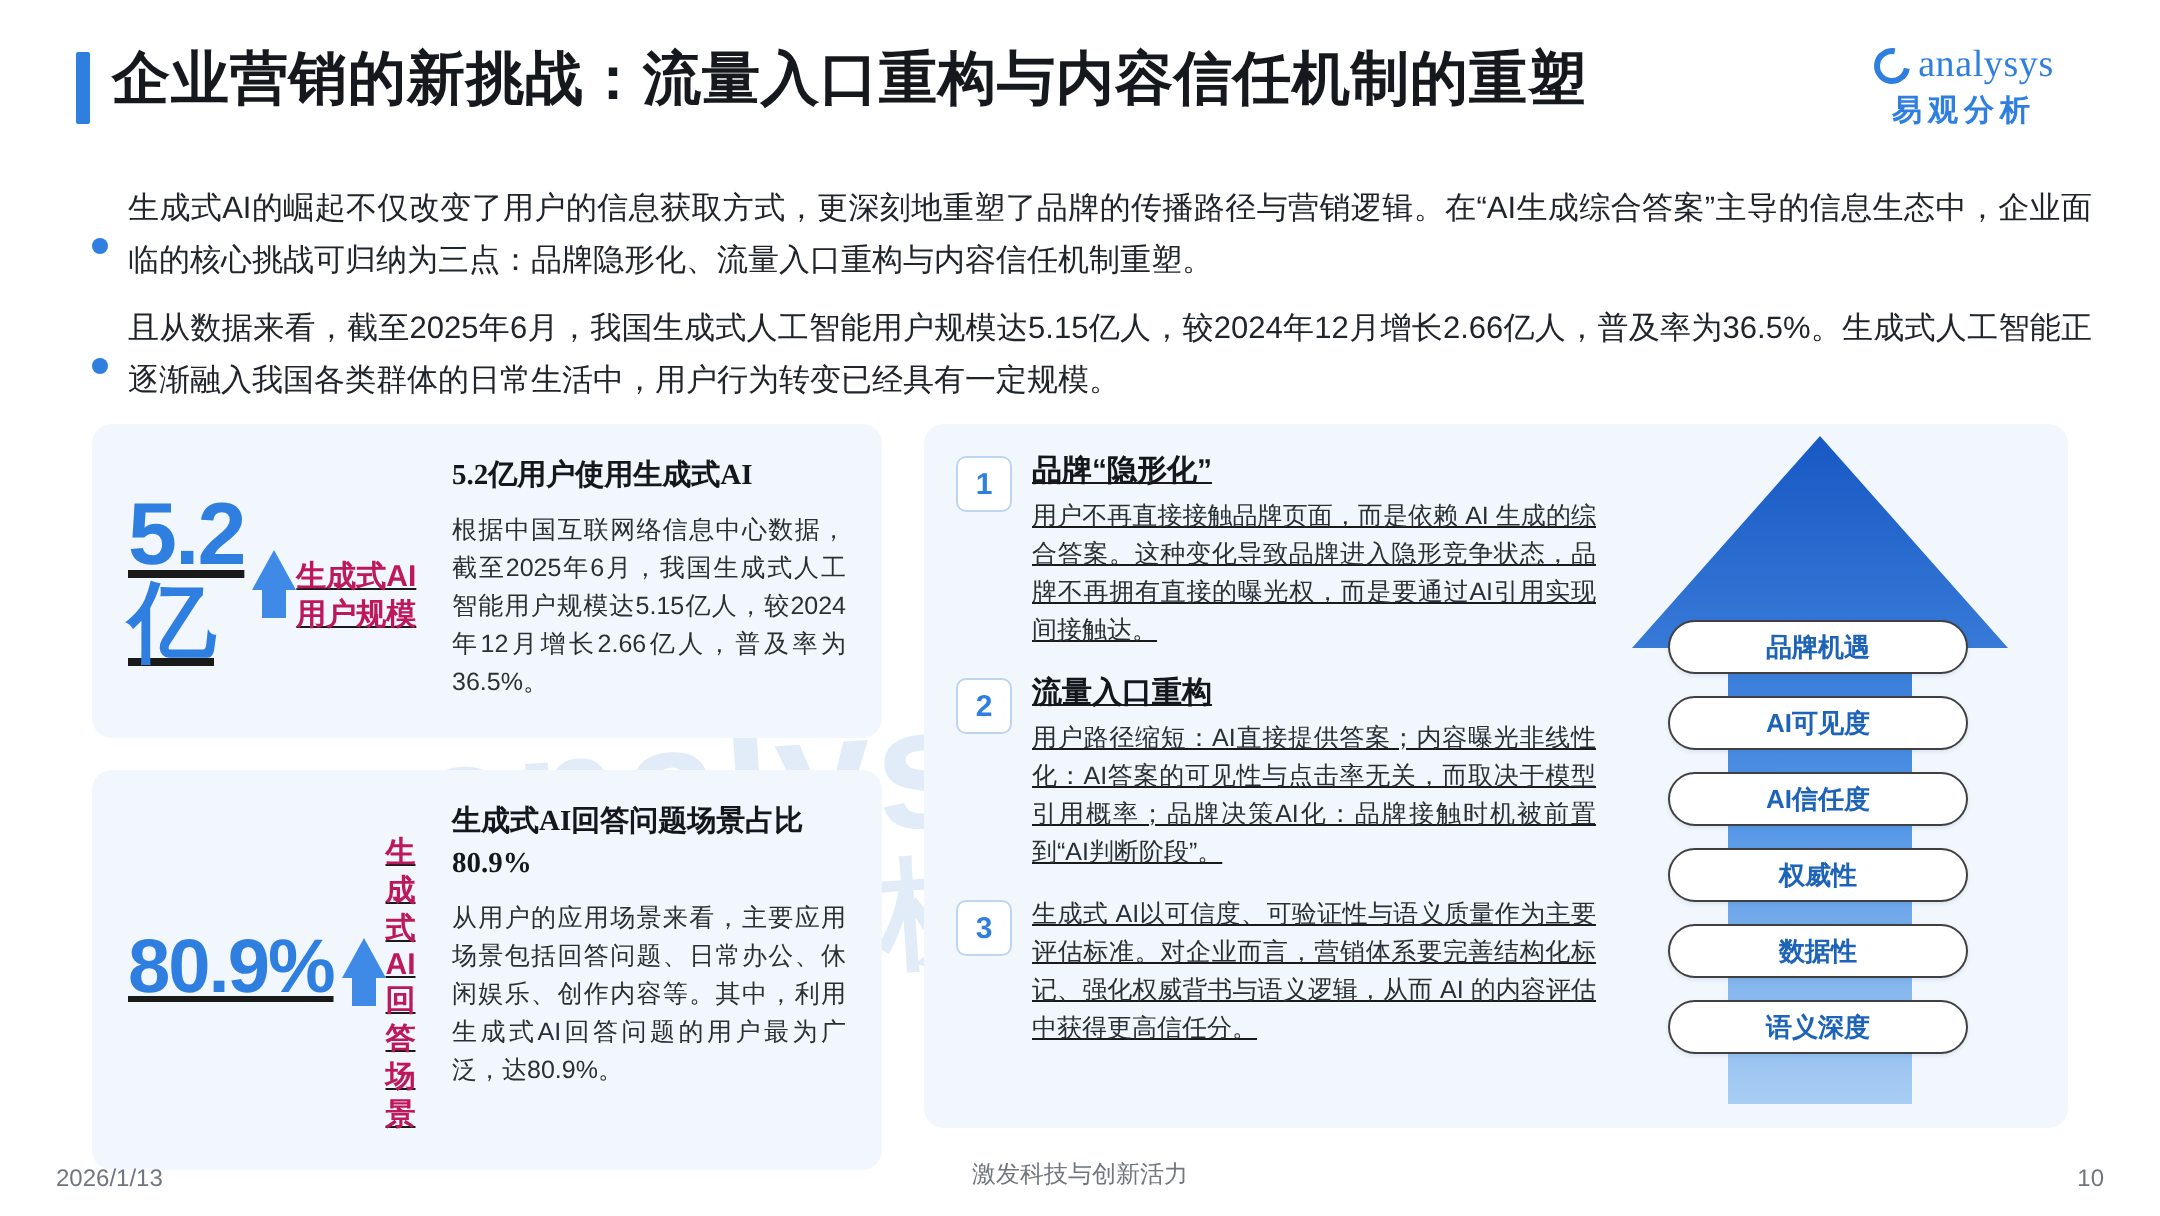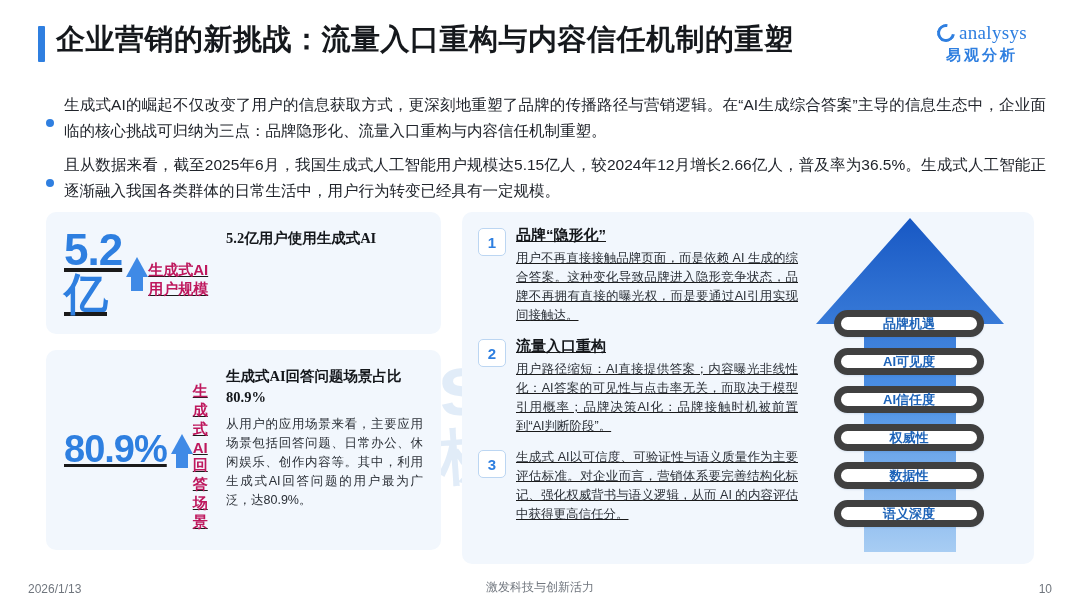--- a/index.html
+++ b/index.html
@@ -288,21 +288,21 @@
     left: 38px;
     top: 98px;
     width: 150px;
   }
   .tag {
     width: 100%;
     height: 27px;
     margin-bottom: 11px;
     background: #ffffff;
     border-radius: 14px;
-    border: 7px solid #404040;
+    border: 1px solid #404040;
     display: flex;
     align-items: center;
     justify-content: center;
     font-size: 13px;
     font-weight: bold;
     color: #1d63b8;
     box-shadow: 0 1px 2px rgba(40,90,150,0.12);
     box-sizing: border-box;
   }
 
@@ -372,20 +372,21 @@
     <div class="stat-card">
       <div class="stat-left">
         <div class="stat-value-row">
           <div class="stat-value">5.2亿</div>
           <div class="arrow-up"></div>
         </div>
         <div class="stat-label">生成式AI用户规模</div>
       </div>
       <div class="stat-right">
         <div class="stat-heading">5.2亿用户使用生成式AI</div>
+        <div class="stat-desc">根据中国互联网络信息中心数据，截至2025年6月，我国生成式人工智能用户规模达5.15亿人，较2024年12月增长2.66亿人，普及率为36.5%。</div>
       </div>
     </div>
 
     <div class="stat-card">
       <div class="stat-left">
         <div class="stat-value-row">
           <div class="stat-value small">80.9%</div>
           <div class="arrow-up"></div>
         </div>
         <div class="stat-label">生成式AI回答场景</div>

